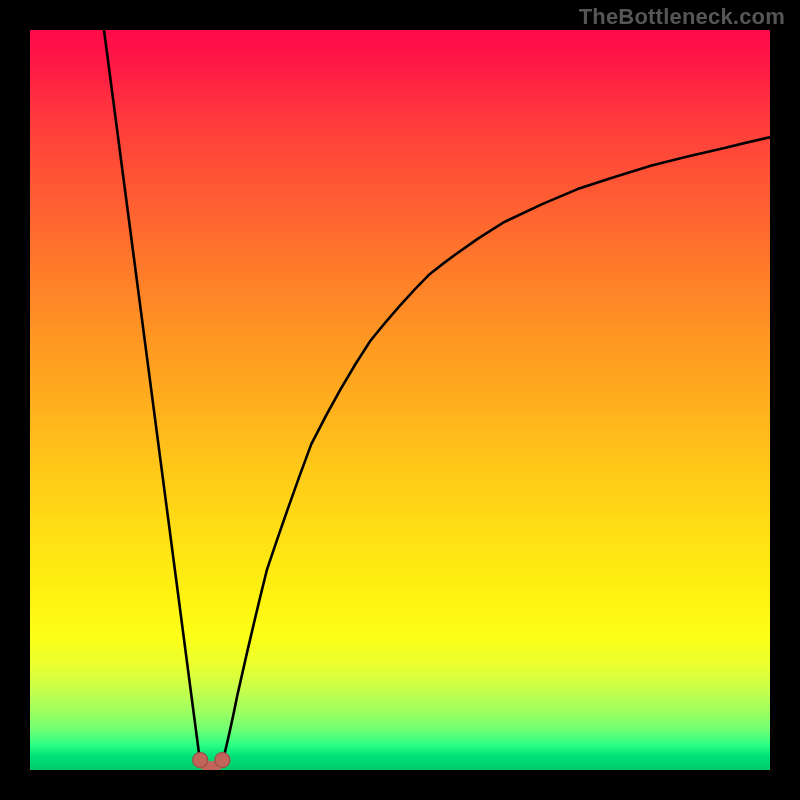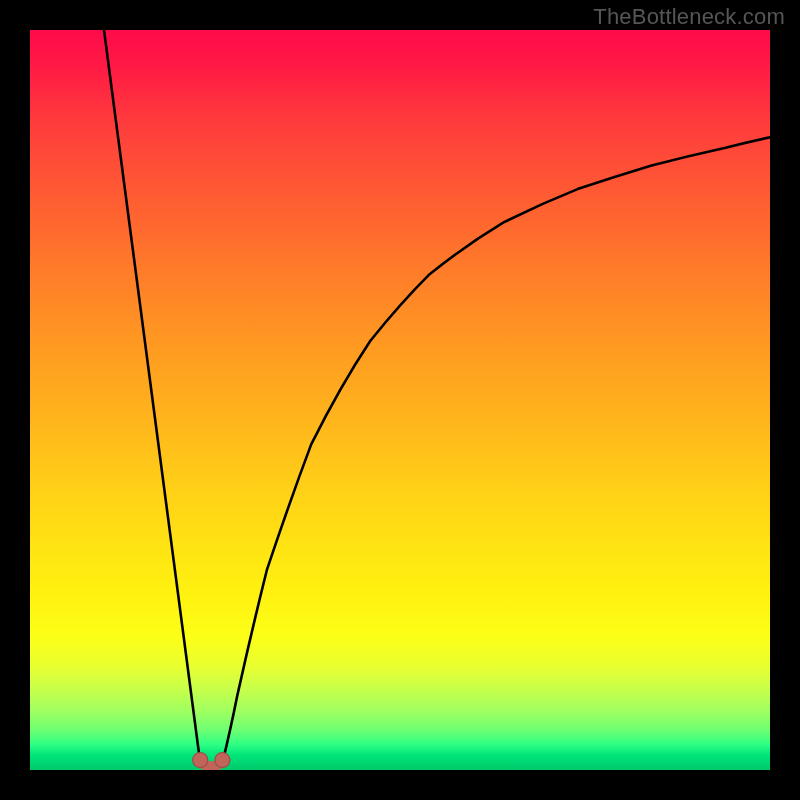--- a/index.html
+++ b/index.html
@@ -54,20 +54,21 @@
     width: 740px;
     height: 740px;
   }
   .watermark {
     position: absolute;
     top: 4px;
     right: 15px;
     color: #565656;
     font-size: 22px;
     letter-spacing: 0.2px;
+    font-weight: bold;
   }
 </style>
 </head>
 <body>
 
 <div class="frame">
   <div class="gradient"></div>
   <svg class="curves" viewBox="0 0 740 740" preserveAspectRatio="none">
 
     <path d="M 74 0

